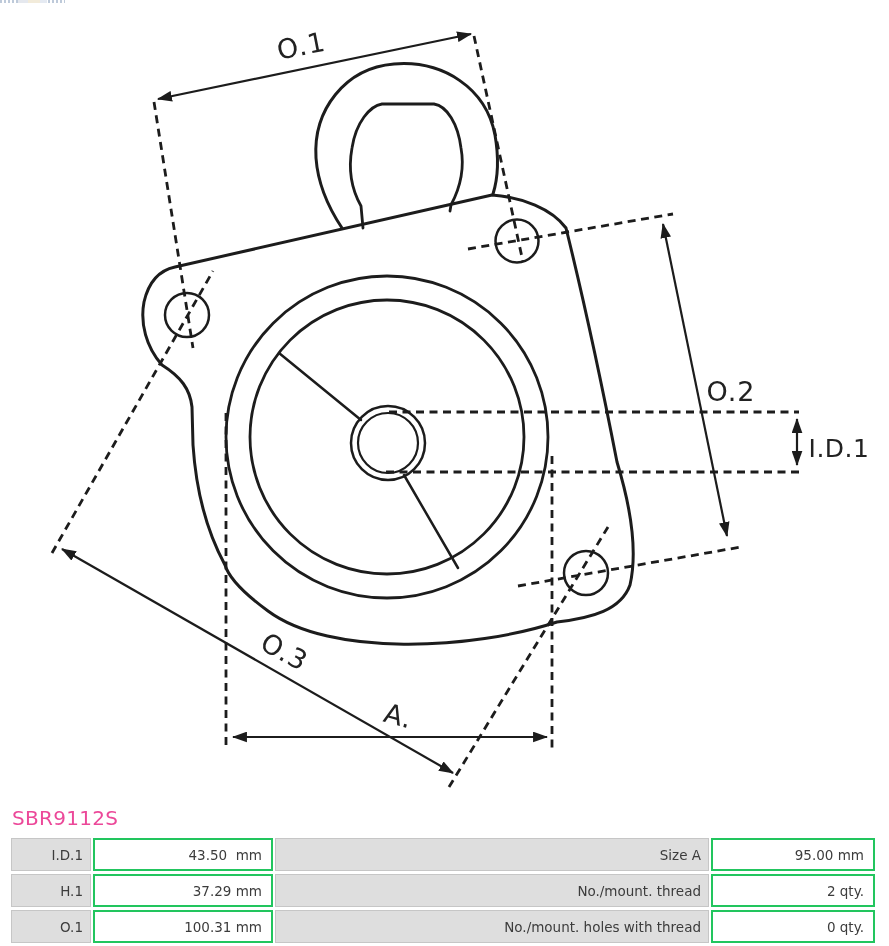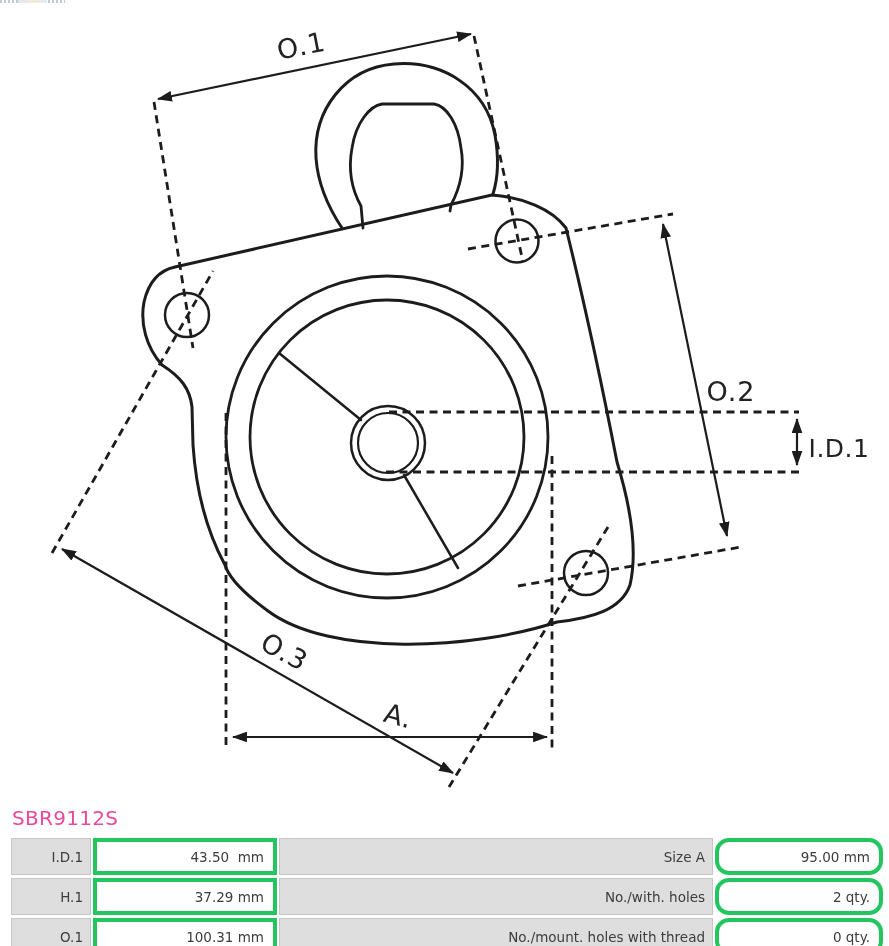--- a/index.html
+++ b/index.html
@@ -16,22 +16,22 @@
   .drawing-wrap{position:absolute;top:0;left:0;width:889px;height:800px;}
   svg text{font-family:"DejaVu Sans","Liberation Sans",sans-serif;font-size:27px;fill:#222;letter-spacing:1px;}
   svg text.small{font-size:25px;letter-spacing:0.5px;}
 
   .part-number{position:absolute;left:12px;top:806px;font-size:20px;color:#ec4899;
     font-weight:400;letter-spacing:0.3px;}
 
   table.specs{position:absolute;left:9px;top:835px;border-collapse:separate;border-spacing:2px 3px;}
   table.specs td{height:29px;font-size:13.5px;color:#3c3c3c;vertical-align:middle;}
   td.lbl{background:#dedede;border:1px solid #c6c6c6;text-align:right;padding:0 7px;}
-  td.val{background:#ffffff;border:4px solid #22c55e;text-align:right;padding:0 9px;white-space:pre;}
-  td.c1{width:64px;} td.c2{width:158px;} td.c3{width:418px;} td.c4{width:142px;border-radius:14px;}
+  td.val{background:#ffffff;border:2px solid #22c55e;text-align:right;padding:0 9px;white-space:pre;}
+  td.c1{width:64px;} td.c2{width:158px;} td.c3{width:418px;} td.c4{width:142px;}
 </style>
 </head>
 <body>
 
 <div class="top-artifact"></div>
 
 <div class="drawing-wrap">
 <svg width="889" height="800" viewBox="0 0 889 800">
   <defs>
     <marker id="ah" viewBox="0 0 14 10" refX="13" refY="5" markerWidth="15" markerHeight="11" markerUnits="userSpaceOnUse" orient="auto-start-reverse">
@@ -125,21 +125,21 @@
   <tbody>
     <tr>
       <td class="lbl c1">I.D.1</td>
       <td class="val c2">43.50  mm</td>
       <td class="lbl c3">Size A</td>
       <td class="val c4">95.00 mm</td>
     </tr>
     <tr>
       <td class="lbl c1">H.1</td>
       <td class="val c2">37.29 mm</td>
-      <td class="lbl c3">No./with. holes</td>
+      <td class="lbl c3">No./mount. thread</td>
       <td class="val c4">2 qty.</td>
     </tr>
     <tr>
       <td class="lbl c1">O.1</td>
       <td class="val c2">100.31 mm</td>
       <td class="lbl c3">No./mount. holes with thread</td>
       <td class="val c4">0 qty.</td>
     </tr>
   </tbody>
 </table>

